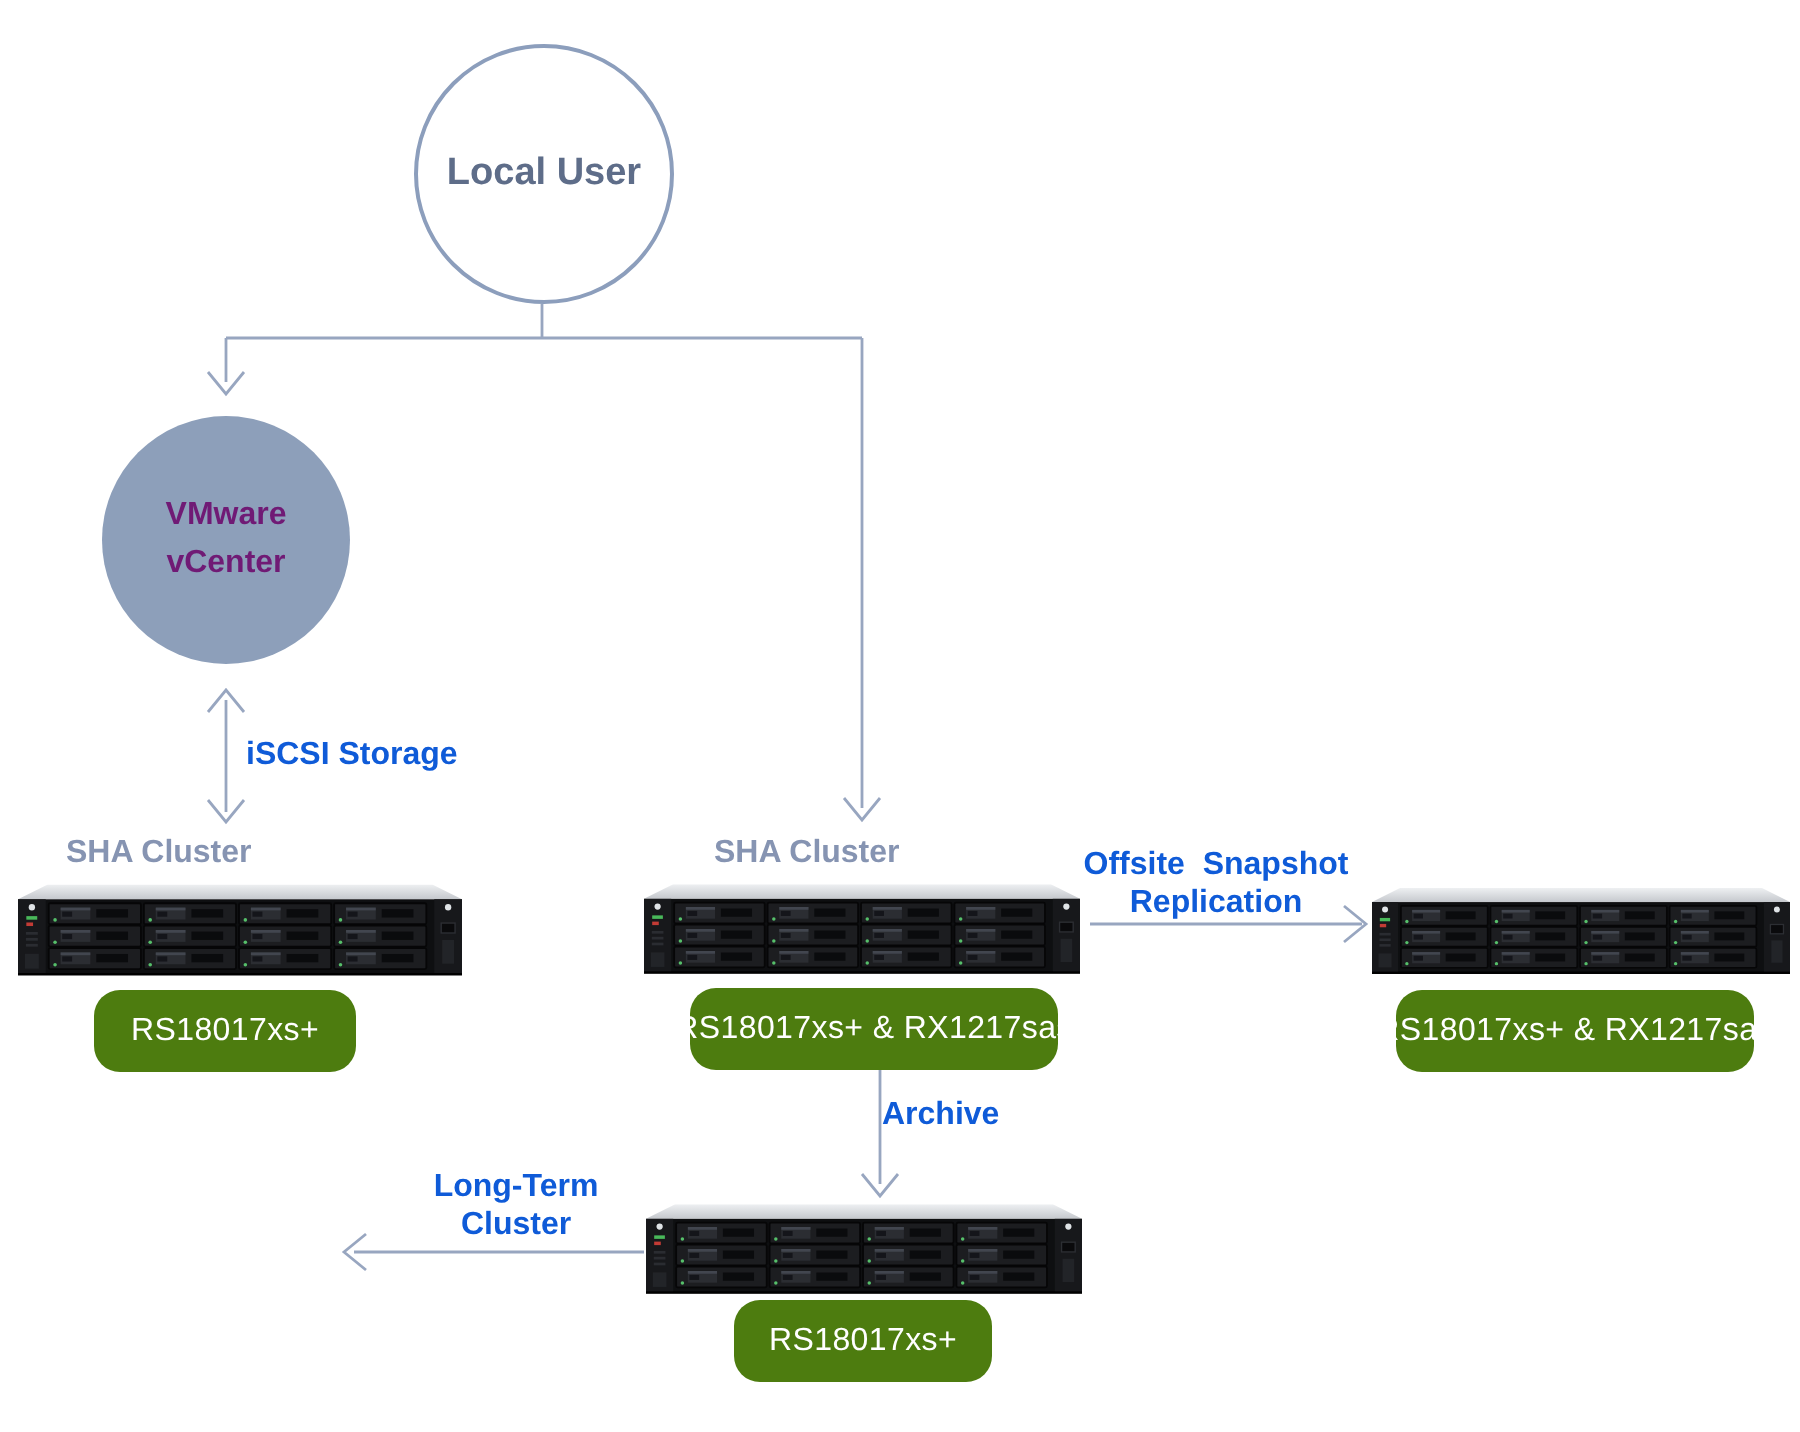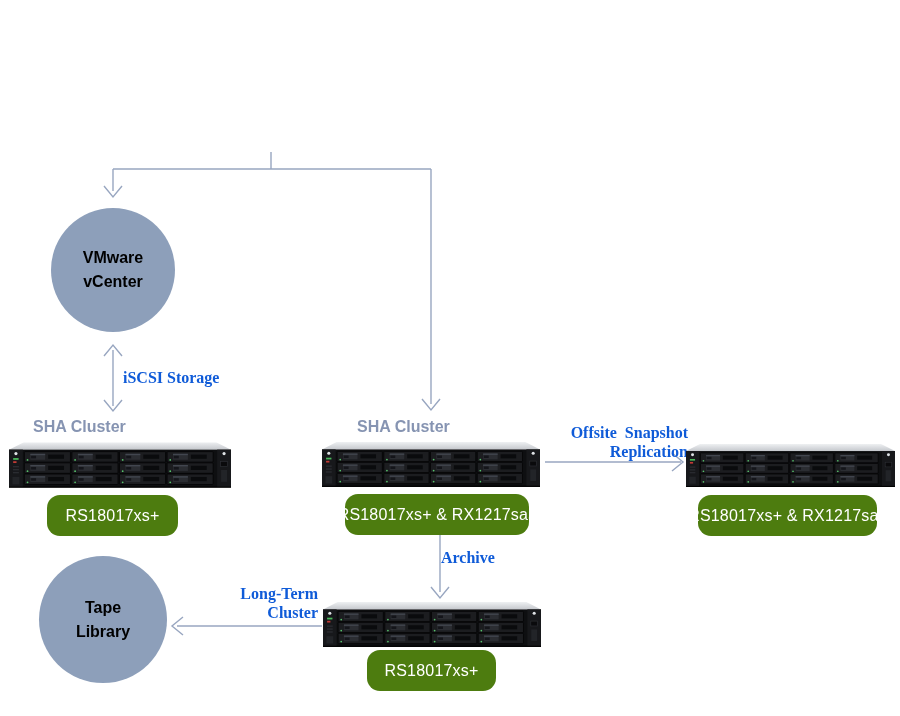--- a/index.html
+++ b/index.html
@@ -16,21 +16,21 @@
     border-radius: 50%;
     display: flex;
     align-items: center;
     justify-content: center;
     text-align: center;
     font-weight: bold;
     box-sizing: border-box;
   }
   .circle.solid {
     background: #8d9fba;
-    color: #000000;
+    color: #701a75;
     font-size: 16px;
     line-height: 24px;
     white-space: pre-line;
   }
   .circle.outline {
     background: #ffffff;
     border: 2px solid #8c9ebc;
     color: #5e6d89;
     font-size: 19px;
   }
@@ -42,23 +42,22 @@
     font-weight: bold;
     color: #8694b2;
   }
   .edge-label {
     position: absolute;
     font-size: 16px;
     font-weight: bold;
     color: #0f5bd8;
     line-height: 19px;
     white-space: pre-wrap;
-    font-family: Liberation Serif, serif;
   }
-  .edge-label.centered { text-align: right; }
+  .edge-label.centered { text-align: center; }
   .pill {
     position: absolute;
     height: 41px;
     border-radius: 13px;
     background: #4d7c0f;
     color: #ffffff;
     font-size: 16px;
     display: flex;
     align-items: center;
     justify-content: center;
@@ -148,30 +147,29 @@
     <g>
       <path d="M440 519 V592"></path>
       <path d="M431 587 L440 598 L449 587"></path>
     </g>
     <g>
       <path d="M322 626 H177"></path>
       <path d="M183 617 L172 626 L183 635"></path>
     </g>
   </svg>
 
+  <div class="circle outline" style="left:207px; top:22px; width:130px; height:130px;">
+    <span>Local User</span>
+  </div>
 
   <div class="circle solid" style="left:51px; top:208px; width:124px; height:124px;">
     <span>VMware
 vCenter</span>
   </div>
 
-  <div class="circle solid" style="left:39px; top:556px; width:128px; height:127px;">
-    <span>Tape
-Library</span>
-  </div>
 
   <div class="cluster-title" style="left:33px; top:418px;">SHA Cluster</div>
   <div class="cluster-title" style="left:357px; top:418px;">SHA Cluster</div>
 
   <div class="edge-label" style="left:123px; top:368px;">iSCSI Storage</div>
   <div class="edge-label centered" style="left:528px; top:423px; width:160px;">Offsite  Snapshot
 Replication</div>
   <div class="edge-label" style="left:441px; top:548px;">Archive</div>
   <div class="edge-label centered" style="left:198px; top:584px; width:120px;">Long-Term
 Cluster</div>

